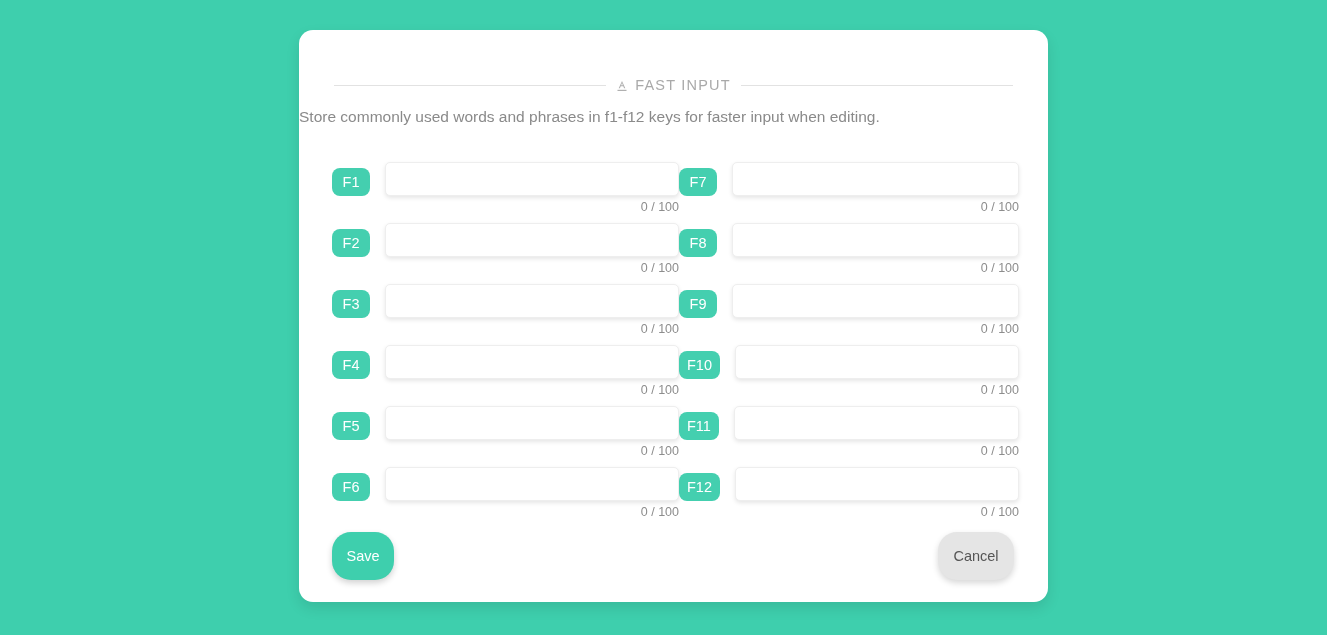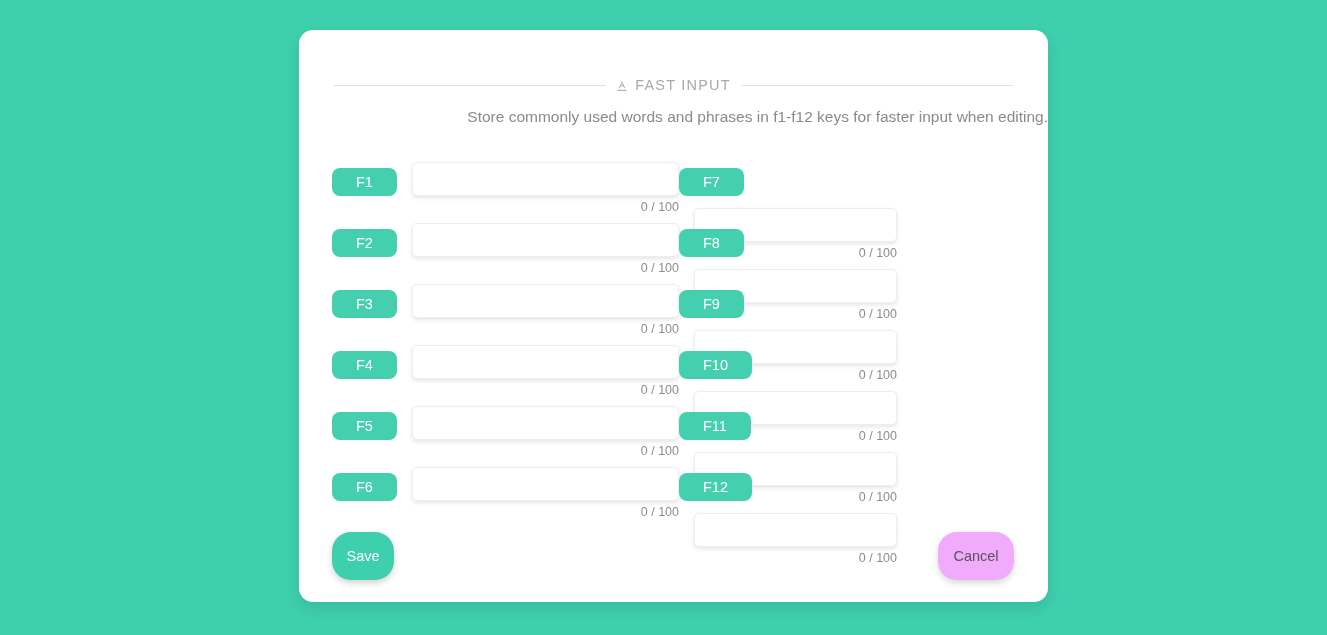--- a/index.html
+++ b/index.html
@@ -60,21 +60,21 @@
     flex: none;
   }
   .title-icon svg { display: block; }
 
   
   .description {
     position: absolute;
     left: 0;
     top: 78px;
     width: 749px;
-    text-align: right;
+    text-align: left;
     color: #8a8a8a;
     font-size: 15.5px;
   }
 
   
   .rows {
     position: absolute;
     left: 33px;
     top: 120px;
     width: 687px;
@@ -82,27 +82,27 @@
   .row-pair {
     display: flex;
     height: 61px;
   }
   .col {
     display: flex;
     align-items: flex-start;
     position: relative;
   }
   .col-left  { width: 347px; }
-  .col-right { width: 340px; flex-direction: column; }
+  .col-right { width: 340px; }
 
   .fkey {
     flex: none;
     height: 28px;
     min-width: 38px;
-    padding: 0 24px;
+    padding: 0 8px;
     margin-top: 18px;
     border-radius: 8px;
     background: #44cfaf;
     color: #ffffff;
     font-size: 14.5px;
     display: flex;
     align-items: center;
     justify-content: center;
     box-sizing: border-box;
     user-select: none;
@@ -160,21 +160,21 @@
   .btn-save {
     left: 0;
     width: 62px;
     background: #3ECFAD;
     color: #ffffff;
     box-shadow: 0 3px 6px rgba(0,0,0,0.18);
   }
   .btn-cancel {
     right: 0;
     width: 76px;
-    background: #f0abfc;
+    background: #e5e5e5;
     color: #555555;
     box-shadow: 0 3px 6px rgba(0,0,0,0.16);
   }
 </style>
 </head>
 <body>
 
 <div class="card">
 
   <div class="header">

